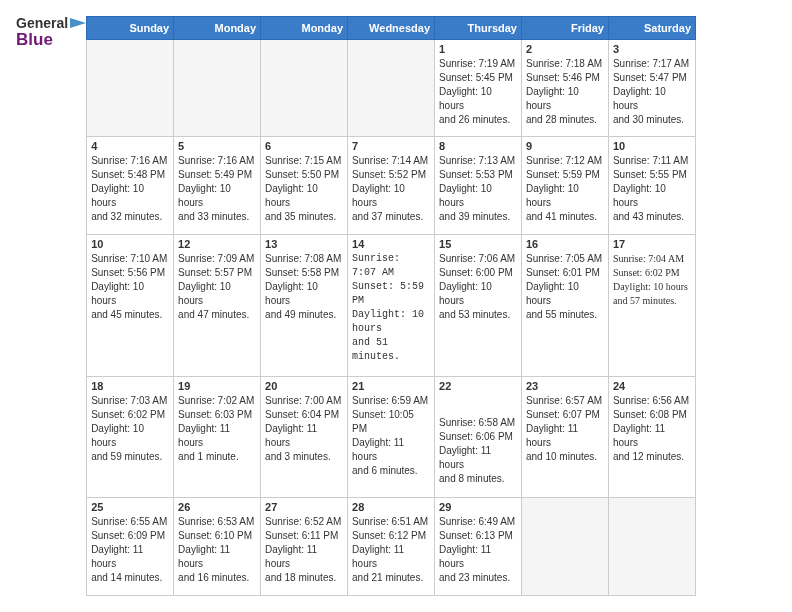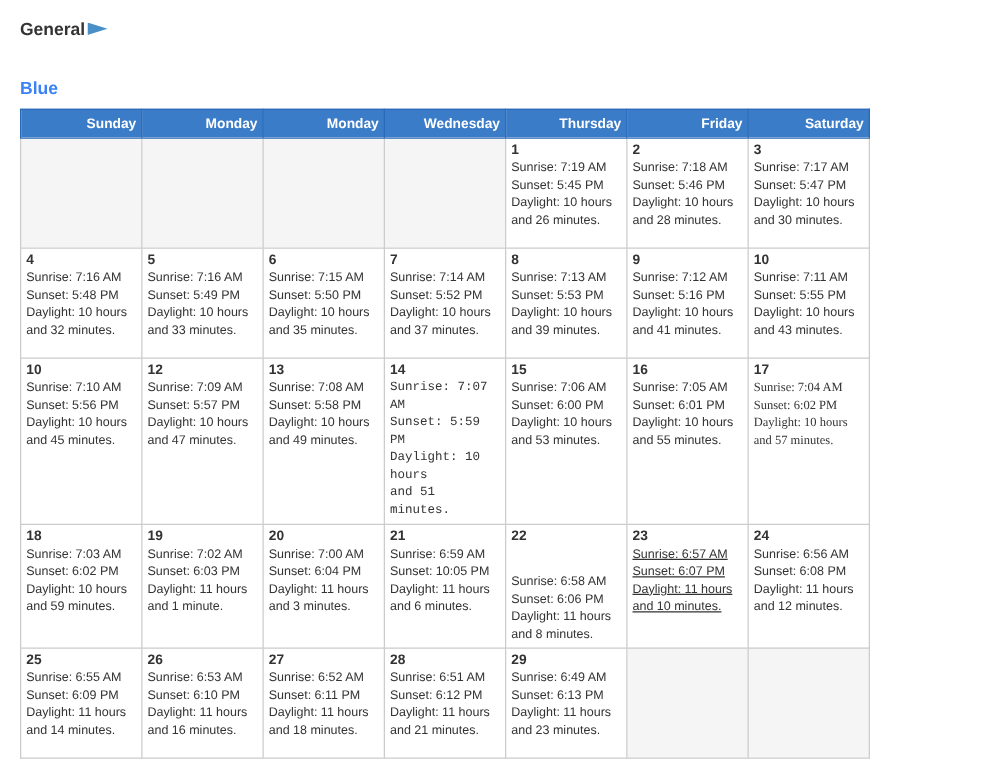--- a/index.html
+++ b/index.html
@@ -8,21 +8,21 @@
       background: #fff;
       width: 792px;
       height: 612px;
       overflow: hidden;
     }
     .page {
       width: 712px;
       height: 612px;
       padding: 16px;
       display: flex;
-      flex-direction: column;
+      flex-direction: row;
     }
     .header {
       display: flex;
       justify-content: space-between;
       align-items: flex-start;
       margin-bottom: 8px;
     }
     .logo {
       display: flex;
       align-items: center;
@@ -87,21 +87,21 @@
 <body>
 
 <div class="page">
   <div class="header">
     <div class="logo">
     <div style="display:flex;align-items:center;">
       <div style="line-height:1.1;">
         <div style="font-size:14px;font-weight:bold;color:#333;">General<span style="display:inline-block;margin-left:2px;"><svg width="16" height="10" viewBox="0 0 16 10">
                   <polygon points="0,0 16,5 0,10" fill="#4a90c8"></polygon>
                 </svg></span></div>
-        <div style="font-size:14px;font-weight:bold;color:#3b82f6;margin-top:32px;">Blue</div>
+        <div style="font-size:17px;font-weight:bold;color:#701a75;">Blue</div>
       </div>
     </div>
   </div>
     <div class="title-block">
       <div class="month-title"></div>
       <div class="location"></div>
     </div>
   </div>
 
   <table class="calendar">
@@ -176,21 +176,21 @@
           <td>
             <div class="day-number">8</div>
             <div class="day-info" style="white-space: pre-line;">Sunrise: 7:13 AM
 Sunset: 5:53 PM
 Daylight: 10 hours
 and 39 minutes.</div>
           </td>
           <td>
             <div class="day-number">9</div>
             <div class="day-info" style="white-space: pre-line;">Sunrise: 7:12 AM
-Sunset: 5:16 PM
+Sunset: 5:59 PM
 Daylight: 10 hours
 and 41 minutes.</div>
           </td>
           <td>
             <div class="day-number">10</div>
             <div class="day-info" style="white-space: pre-line;">Sunrise: 7:11 AM
 Sunset: 5:55 PM
 Daylight: 10 hours
 and 43 minutes.</div>
           </td>
@@ -277,21 +277,21 @@
           </td>
           <td>
             <div class="day-number">22</div>
             <div class="day-info" style="white-space: pre-line; margin-top: 24px;">Sunrise: 6:58 AM
 Sunset: 6:06 PM
 Daylight: 11 hours
 and 8 minutes.</div>
           </td>
           <td>
             <div class="day-number">23</div>
-            <div class="day-info" style="white-space: pre-line; text-decoration: underline;">Sunrise: 6:57 AM
+            <div class="day-info" style="white-space: pre-line;">Sunrise: 6:57 AM
 Sunset: 6:07 PM
 Daylight: 11 hours
 and 10 minutes.</div>
           </td>
           <td>
             <div class="day-number">24</div>
             <div class="day-info" style="white-space: pre-line;">Sunrise: 6:56 AM
 Sunset: 6:08 PM
 Daylight: 11 hours
 and 12 minutes.</div>

